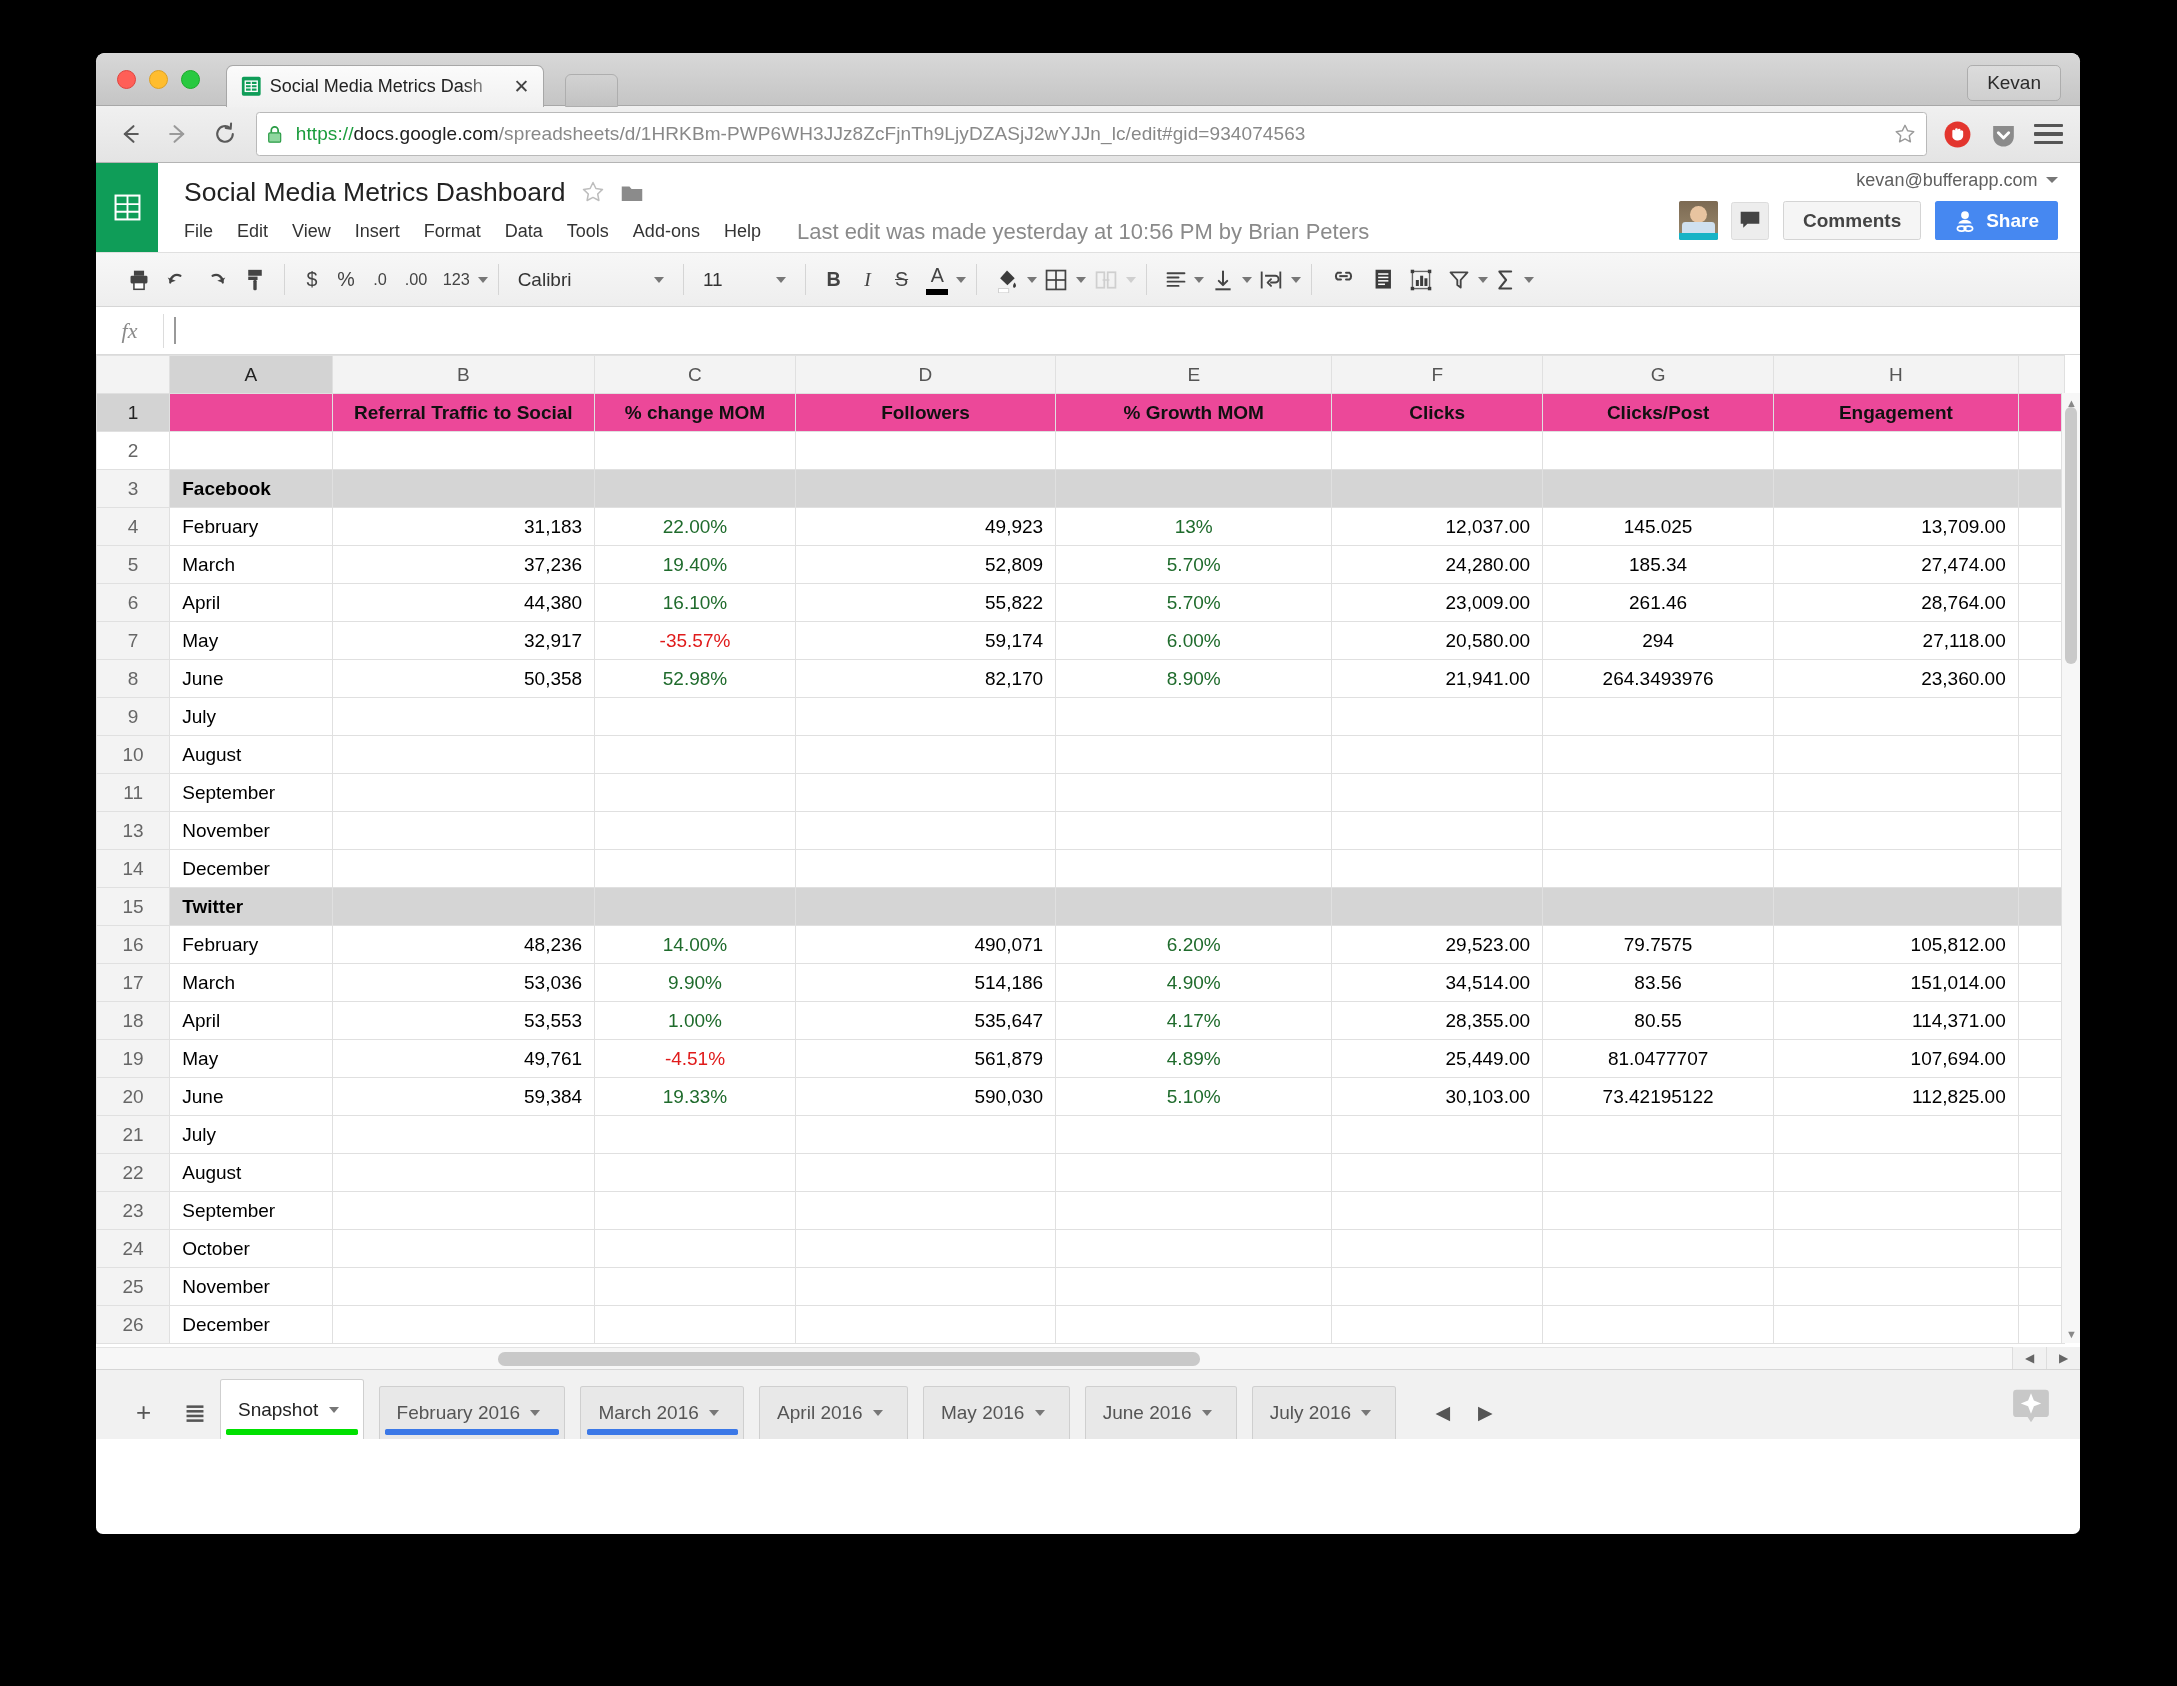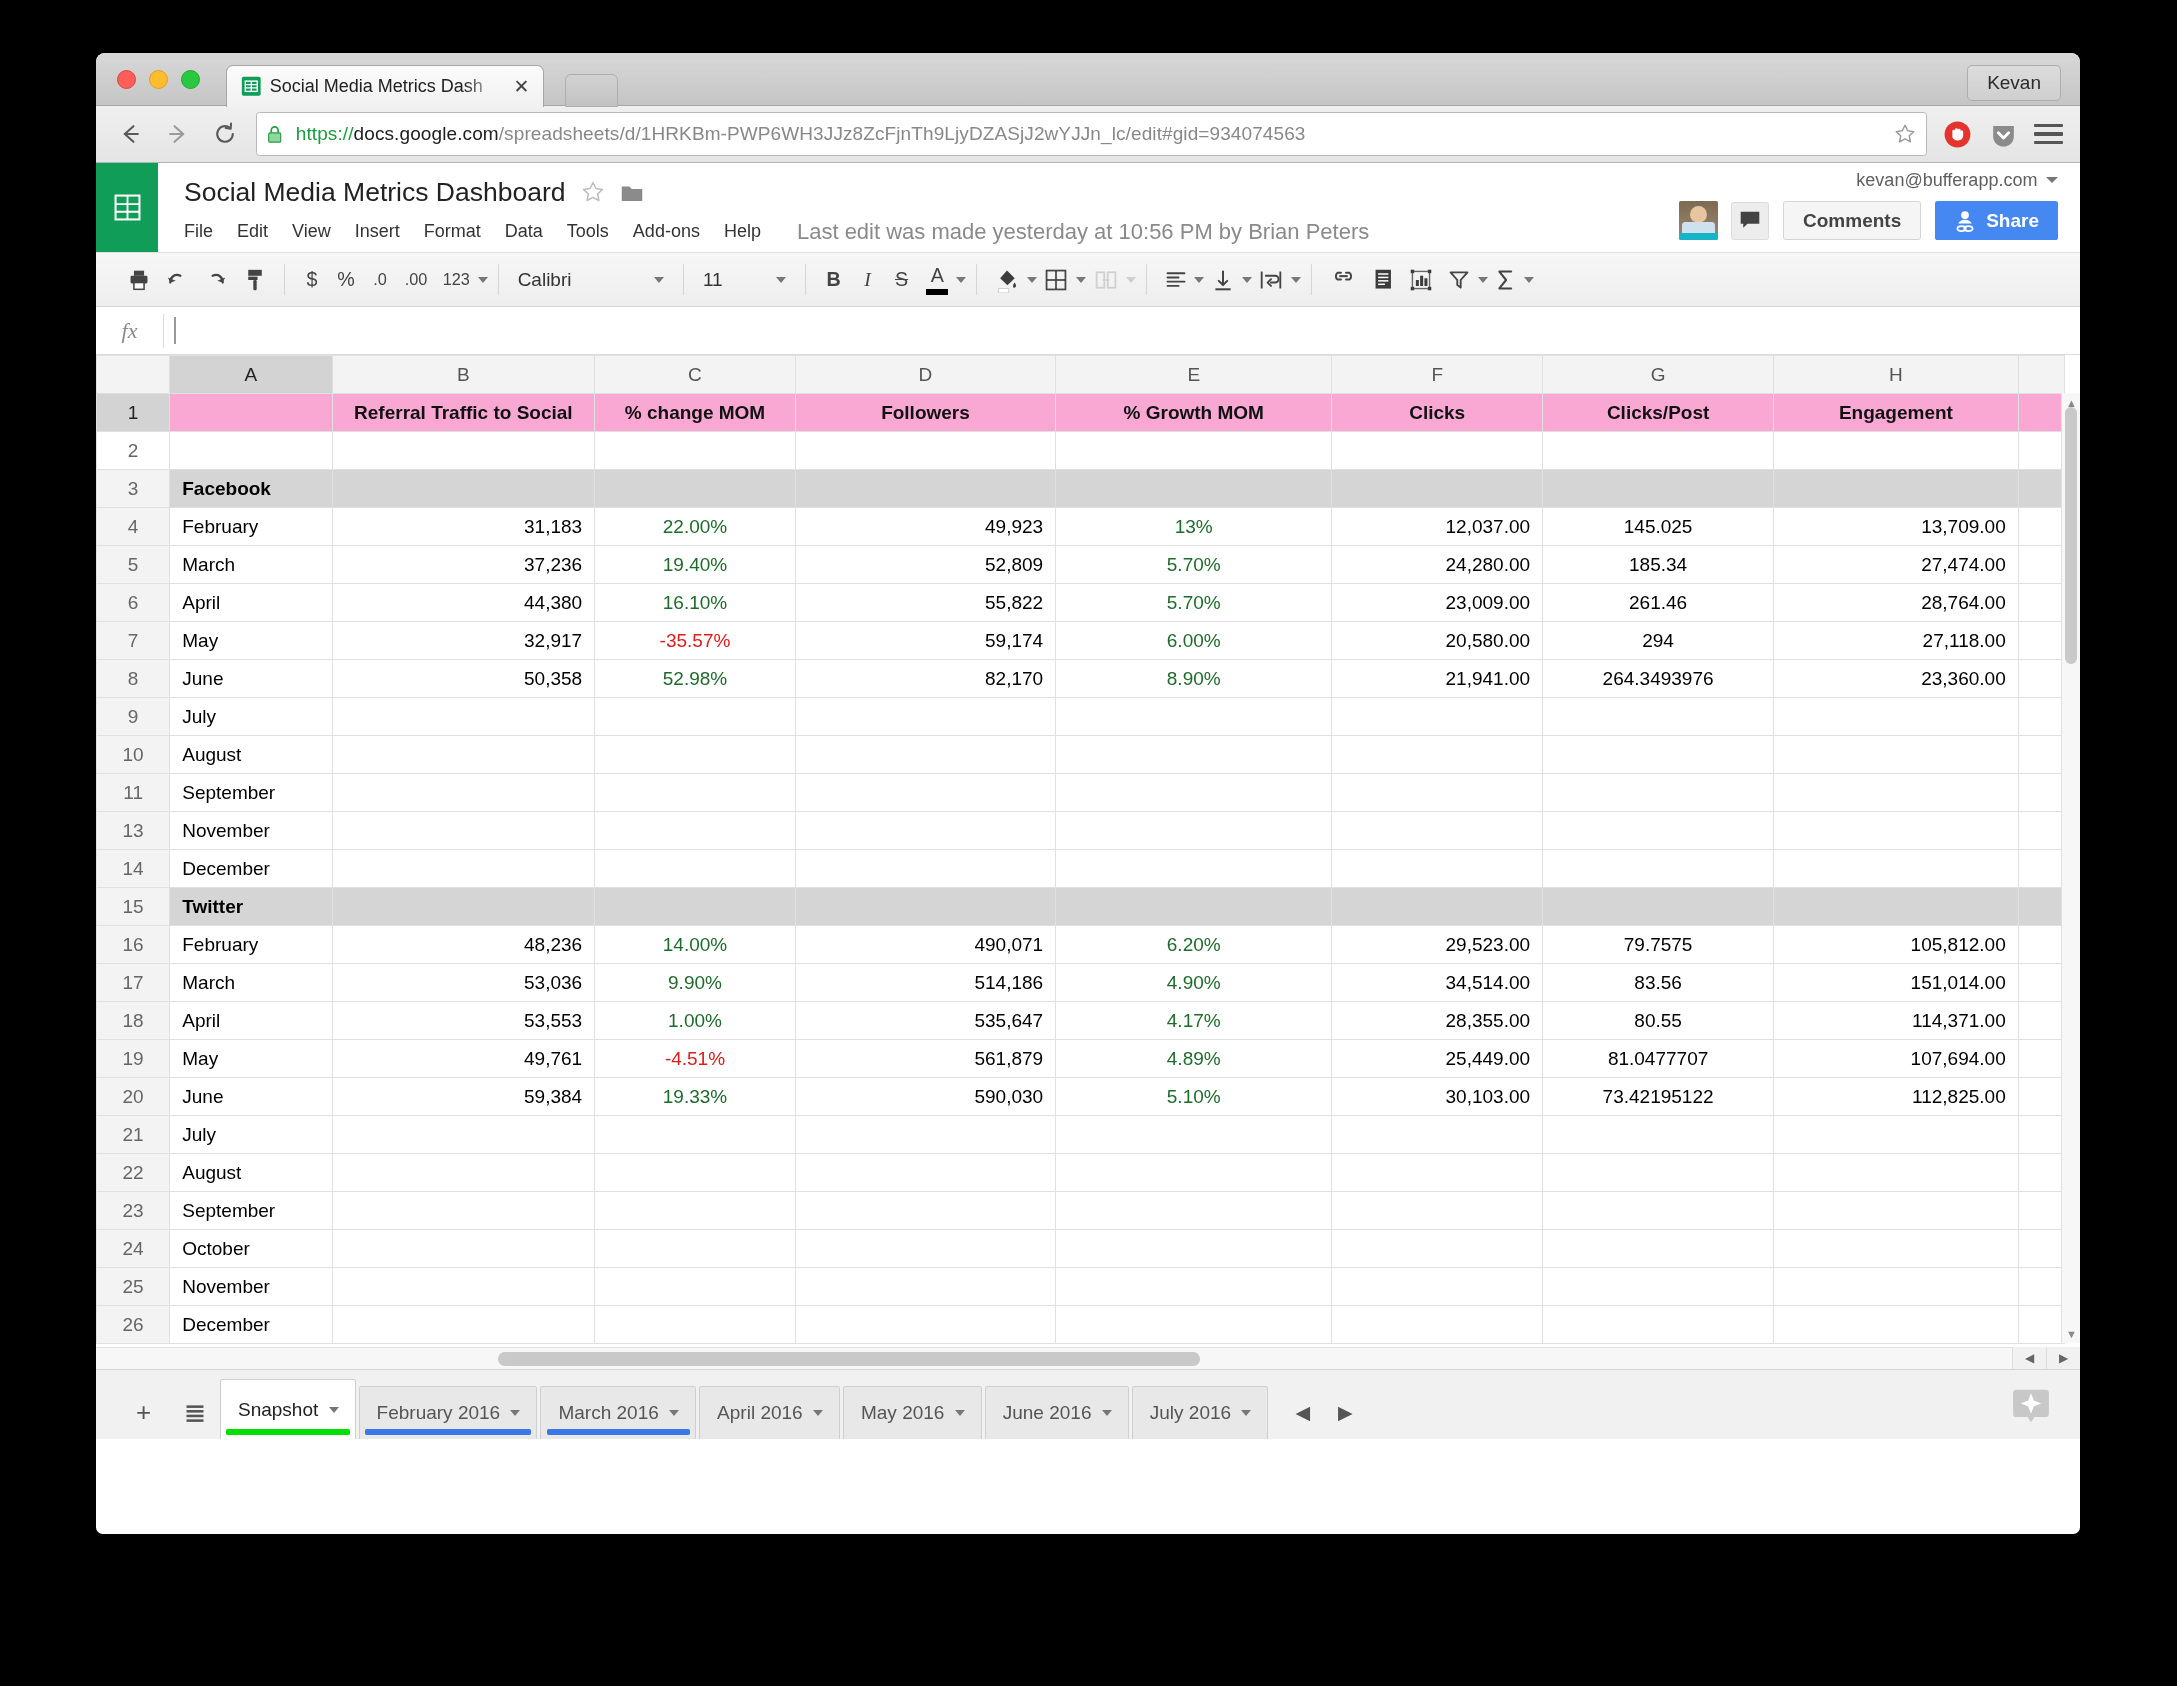--- a/index.html
+++ b/index.html
@@ -157,21 +157,21 @@
   .cH { width:217px; }
   .cI { width:41px; }
   td.num { text-align:right; }
   td.ctr { text-align:center; }
   td.pos { color:#1f6b2c; text-align:center; }
   td.neg { color:#e01b1b; text-align:center; }
   td.bold, th.bold { font-weight:bold; }
   tr.section td { background:#d5d5d5; }
   tr.section td.rh { background:#f3f3f3; }
   tr.blank td { background:#fff; }
-  th.hdr { background:#f9a8d4; color:#111; font-size:19px; text-align:center; height:39px; }
+  th.hdr { background:#ec4899; color:#111; font-size:19px; text-align:center; height:39px; }
   .rowsel { background:#d3d3d3 !important; color:#222 !important; }
 
   
   .vscroll { position:absolute; right:0; top:38px; width:19px; bottom:26px; background:#f7f7f7;
              border-left:0.9px solid #e0e0e0; }
   .vscroll .thumb { position:absolute; left:3.4px; top:13.7px; width:12px; height:257px;
                     background:#c9c9c9; border-radius:6px; }
   .vscroll .vup, .vscroll .vdn { position:absolute; left:0; width:19px; height:19px;
                                  display:flex;align-items:center;justify-content:center;color:#888;font-size:11px;}
   .vscroll .vup{top:0;} .vscroll .vdn{bottom:0;}
@@ -181,23 +181,23 @@
                     background:#c9c9c9; border-radius:6.8px; }
   .hnav { position:absolute; right:0; bottom:0; height:22px; display:flex; }
   .hnav span{width:34px;height:22px;display:flex;align-items:center;justify-content:center;
              background:#f1f1f1;border-left:0.9px solid #ddd;color:#666;font-size:12px;}
 
   
   .sheetbar { height:70px; background:#f1f1f1; border-top:0.9px solid #d6d6d6;
               display:flex; align-items:flex-end; padding:0 0 0 22px; position:relative; }
   .sb-ico { width:51px;height:53px;display:flex;align-items:center;justify-content:center;
             color:#555;font-size:26px; }
-  .stab { height:53px; min-width:103px; padding:0 16px 0 17px; background:#e8e8e8;
+  .stab { height:53px; min-width:103px; padding:0 24px 0 17px; background:#e8e8e8;
           border:0.9px solid #cfcfcf; border-bottom:none; border-radius:2.6px 2.6px 0 0;
-          display:flex; align-items:center; gap:10.3px; margin-right:3px; position:relative;
+          display:flex; align-items:center; gap:10.3px; margin-right:15px; position:relative;
           font-size:19px; color:#555; }
   .stab.active { background:#fff; color:#222; height:60px; }
   .stab .uline { position:absolute; left:5.1px; right:5.1px; bottom:4.3px; height:6px; border-radius:1.7px; }
   .stab .caret-sm { border-top-color:#777; }
   .sheetnav { display:flex; align-items:center; height:53px; margin-left:12px; gap:3.4px;}
   .sheetnav span { width:39px;height:45px;display:flex;align-items:center;justify-content:center;
                    color:#555; font-size:19px; }
   .explore { position:absolute; right:26px; bottom:10.3px; width:46px; height:46px; }
 
   svg { display:block; }

